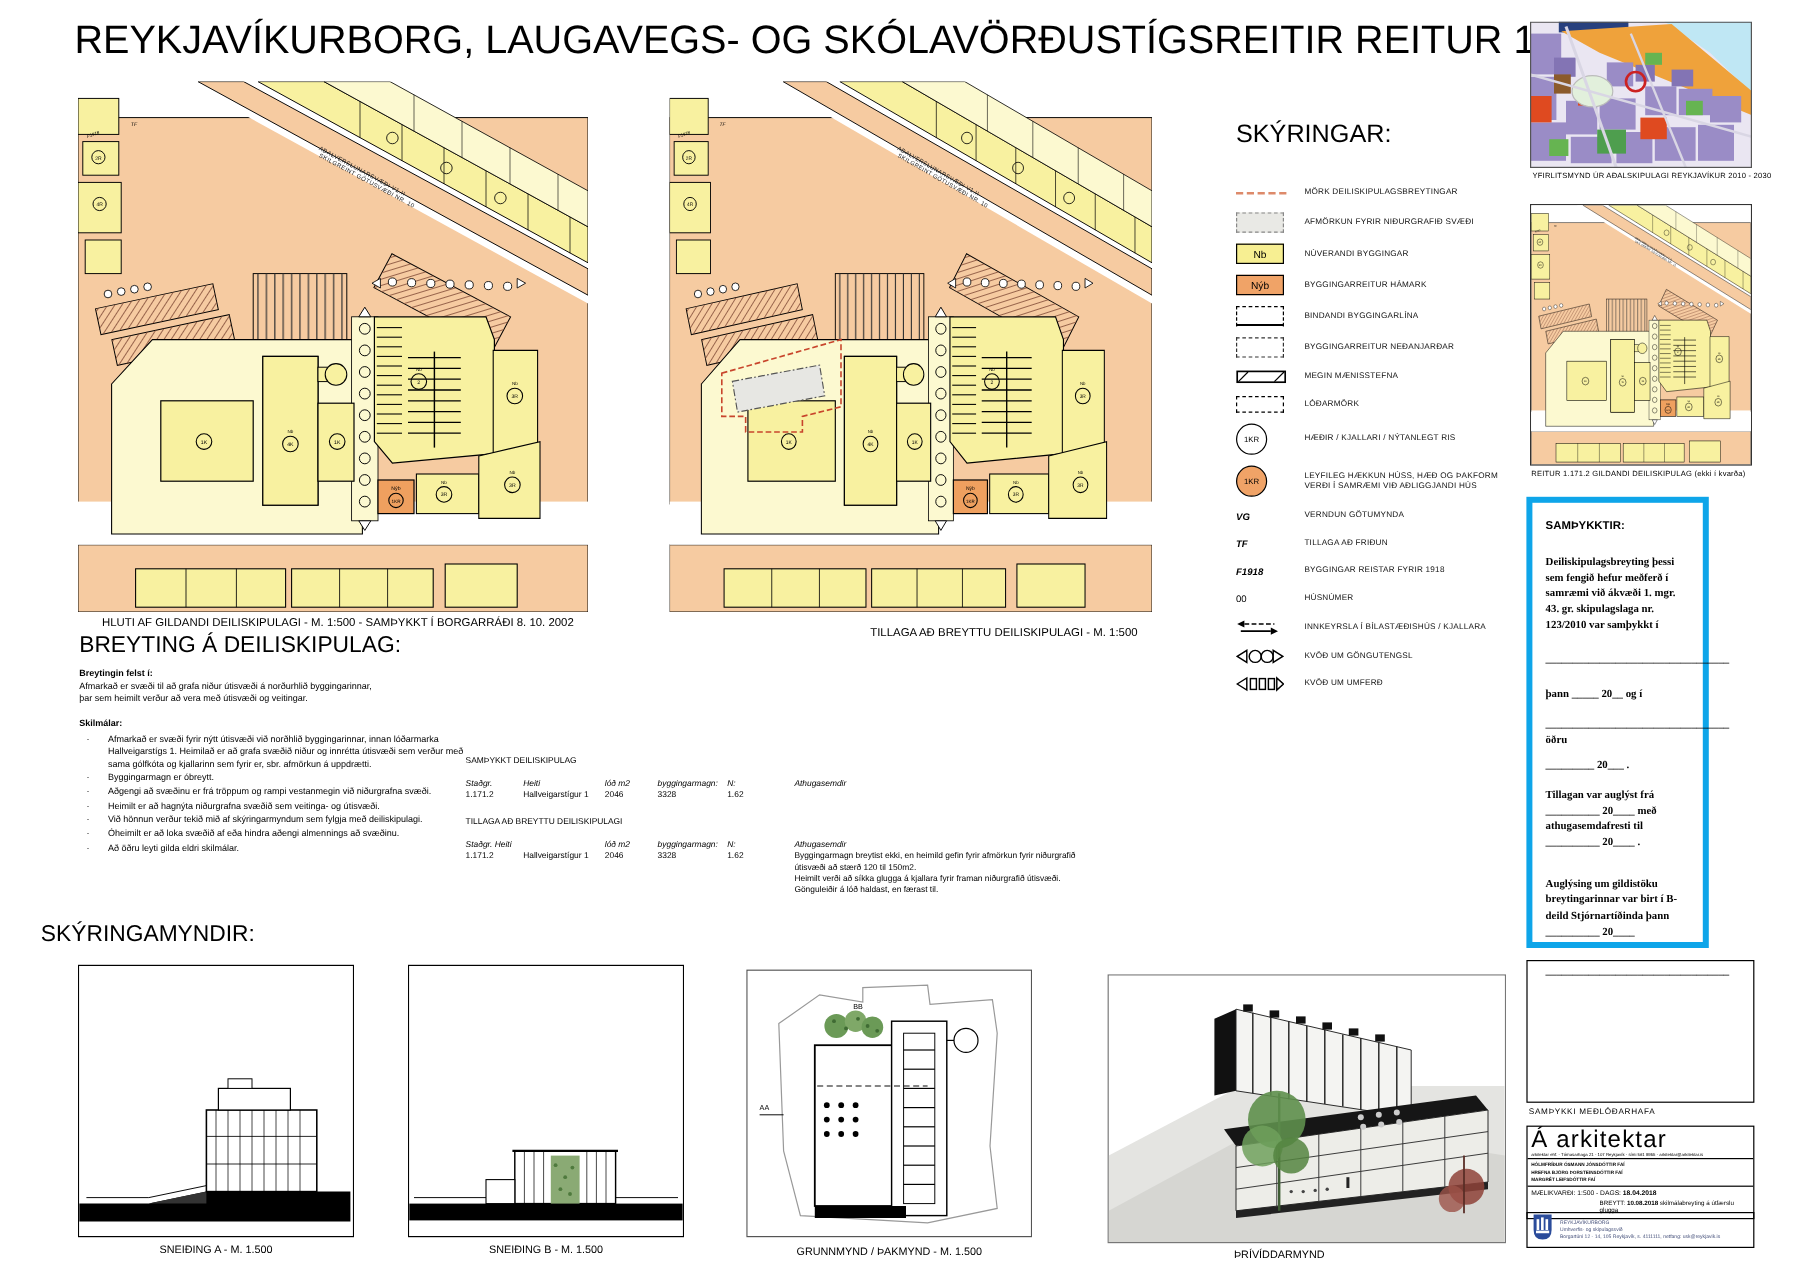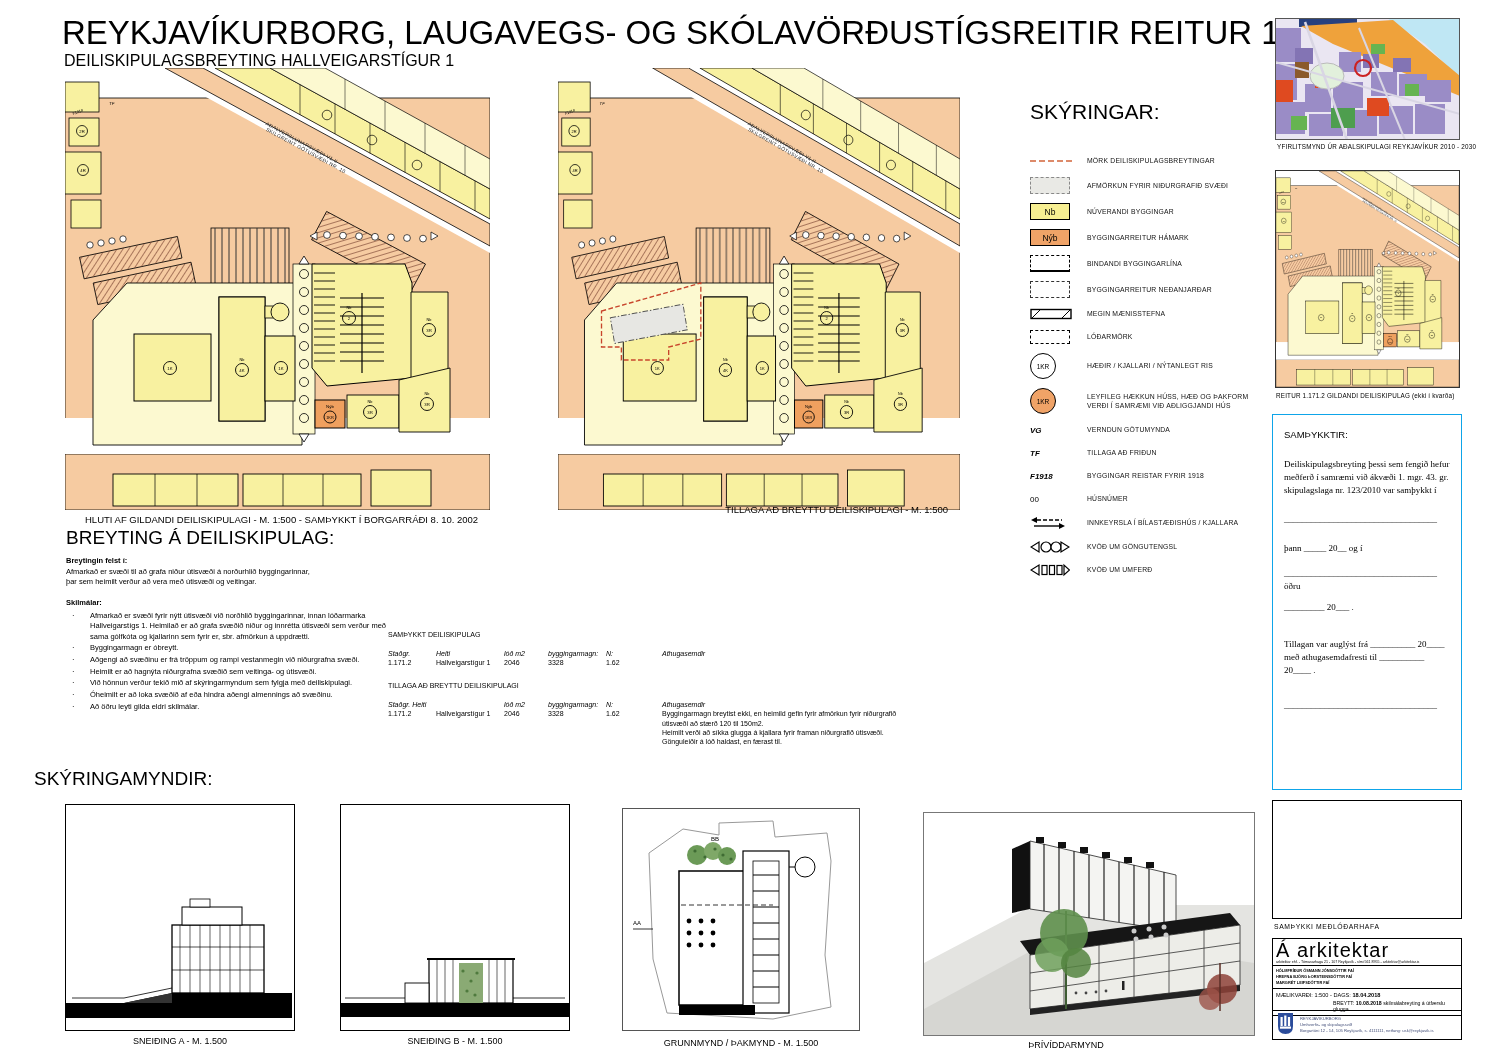--- a/index.html
+++ b/index.html
@@ -24,22 +24,22 @@
   .sw-nb{background:#F7EF92;border:1px solid #000;}
   .sw-nyb{background:#F0A367;border:1px solid #000;}
   .sw-bind{background:#fff;border:1px dashed #000;border-bottom:2px solid #000;}
   .sw-under{background:#fff;border:1.4px dashed #333;}
   .sw-lod{background:#fff;border:1px dashed #000;height:14px;}
   .sw-circ{width:24px;height:24px;border:1.3px solid #000;border-radius:50%;display:flex;align-items:center;justify-content:center;font-size:6.5px;background:#fff;}
   .sw-circ.or{background:#F0A367;}
   .sw-txt{font-size:8px;font-style:italic;font-weight:bold;}
   
   .rcap{font-size:6.3px;letter-spacing:.2px;white-space:nowrap;}
-  #sbox{left:1272px;top:414px;width:190px;height:376px;border:1px solid #0ea5e9;box-sizing:border-box;
-        font-family:"Liberation Serif",serif;font-size:9px;line-height:1.45;padding:13px 11px;}
+  #sbox{left:1272px;top:414px;width:152px;height:376px;border:5px solid #0ea5e9;box-sizing:border-box;
+        font-family:"Liberation Serif",serif;font-size:9px;line-height:1.45;padding:13px 11px;font-weight:bold;}
   #sbox .st{font-family:"Liberation Sans",sans-serif;font-size:9.5px;margin-bottom:16px;}
   #sbox p{margin:0 0 10px 0;}
   
   #chg{left:66px;top:556px;width:330px;font-size:7.5px;line-height:1.42;}
   #chg b{font-size:7.5px;}
   #chg .blk{margin-bottom:10px;}
   #chg ul{margin:2px 0 0 0;padding-left:14px;list-style:none;}
   #chg li{position:relative;padding-left:10px;margin-bottom:1px;}
   #chg li::before{content:"·";position:absolute;left:-8px;}
   
@@ -65,21 +65,20 @@
   #rbox{left:1272px;top:1010px;width:190px;height:30px;border:1.5px solid #000;box-sizing:border-box;
         display:flex;align-items:center;gap:6px;padding:2px 4px;}
   #rbox .ctext{font-size:4.2px;line-height:1.5;color:#45507a;}
 </style>
 </head>
 <body>
 
 <div id="sheet">
 
   <div class="abs title">REYKJAVÍKURBORG, LAUGAVEGS- OG SKÓLAVÖRÐUSTÍGSREITIR  REITUR 1.171.2</div>
-  <div class="abs subtitle">DEILISKIPULAGSBREYTING HALLVEIGARSTÍGUR 1</div>
 
   <div class="map" id="mapL" style="left:65px;top:68px;width:425px;height:442px">
       <svg viewBox="0 0 425 442" width="100%" height="100%" preserveAspectRatio="none" xmlns="http://www.w3.org/2000/svg">
   <defs>
     <pattern id="phl" width="5" height="5" patternUnits="userSpaceOnUse" patternTransform="rotate(45)">
       <line x1="0" y1="0" x2="0" y2="5" stroke="#7C4532" stroke-width="1.3"></line>
           </pattern>
     <pattern id="pvl" width="7" height="7" patternUnits="userSpaceOnUse">
       <line x1="3" y1="0" x2="3" y2="7" stroke="#333" stroke-width="1"></line>
           </pattern>
@@ -361,21 +360,21 @@
   <line x1="218" y1="406" x2="218" y2="438" stroke="#000" stroke-width="0.7"></line>
   <line x1="258" y1="406" x2="258" y2="438" stroke="#000" stroke-width="0.7"></line>
   <rect x="306" y="402" width="60" height="36" fill="#F8F1A0" stroke="#000" stroke-width="0.9"></rect>
   <g transform="rotate(-10 95 256)">
           <rect x="57" y="243" width="78" height="26" fill="#E7E7E3" stroke="#555" stroke-width="1" stroke-dasharray="6 2 1.5 2"></rect>
         </g>
   <path d="M46,243 L151,215 L151,271 L117,279 L117,292 L67,292 L67,279 L46,279 Z" fill="none" stroke="#C8452C" stroke-width="1.4" stroke-dasharray="5 2.5"></path>
   </svg>
     </div>
   <div class="abs mapcap" style="left:85px;top:514px">HLUTI AF GILDANDI DEILISKIPULAGI - M. 1:500 - SAMÞYKKT Í BORGARRÁÐI 8. 10. 2002</div>
-  <div class="abs mapcap" style="left:560px;top:504px;width:388px;text-align:right">TILLAGA AÐ BREYTTU DEILISKIPULAGI - M. 1:500</div>
+  <div class="abs mapcap" style="left:560px;top:522px;width:388px;text-align:right">TILLAGA AÐ BREYTTU DEILISKIPULAGI - M. 1:500</div>
 
   <div class="abs" id="legend">
     <div class="lh">SKÝRINGAR:</div>
     <div class="lrow">
       <span class="lsw">
           <span class="sw-line"></span>
         </span>
       <span class="llab">MÖRK DEILISKIPULAGSBREYTINGAR</span>
       </div>
     <div class="lrow">
@@ -682,22 +681,23 @@
   </svg>
     </div>
   <div class="abs rcap" style="left:1276px;top:392px">REITUR 1.171.2 GILDANDI DEILISKIPULAG (ekki í kvarða)</div>
 
   <div class="abs" id="sbox">
     <div class="st">SAMÞYKKTIR:</div>
     <p style="margin-bottom:16px">Deiliskipulagsbreyting þessi sem fengið hefur meðferð í samræmi við ákvæði 1. mgr. 43. gr. skipulagslaga nr. 123/2010 var samþykkt í</p>
     <p style="margin-bottom:16px">__________________________________</p>
     <p style="margin-bottom:12px">þann _____ 20__  og í</p>
     <p style="margin-bottom:8px">__________________________________  öðru</p>
-    <p style="margin-bottom:24px">_________  20___ .</p>
+    <p style="margin-bottom:12px">_________  20___ .</p>
     <p style="margin-bottom:22px">Tillagan var auglýst frá __________ 20____ með athugasemdafresti til __________ 20____ .</p>
+    <p style="margin-bottom:20px">Auglýsing um gildistöku breytingarinnar var birt í B-deild Stjórnartíðinda þann __________ 20____</p>
     <p>__________________________________</p>
   </div>
 
   <div class="abs h2" style="left:66px;top:527px">BREYTING Á DEILISKIPULAG:</div>
   <div class="abs" id="chg">
     <div class="blk">
       <b>Breytingin felst í:</b><br>
       <span>Afmarkað er svæði til að grafa niður útisvæði á norðurhlið byggingarinnar,</span><br>
       <span>þar sem heimilt verður að vera með útisvæði og veitingar.</span>
     </div>

